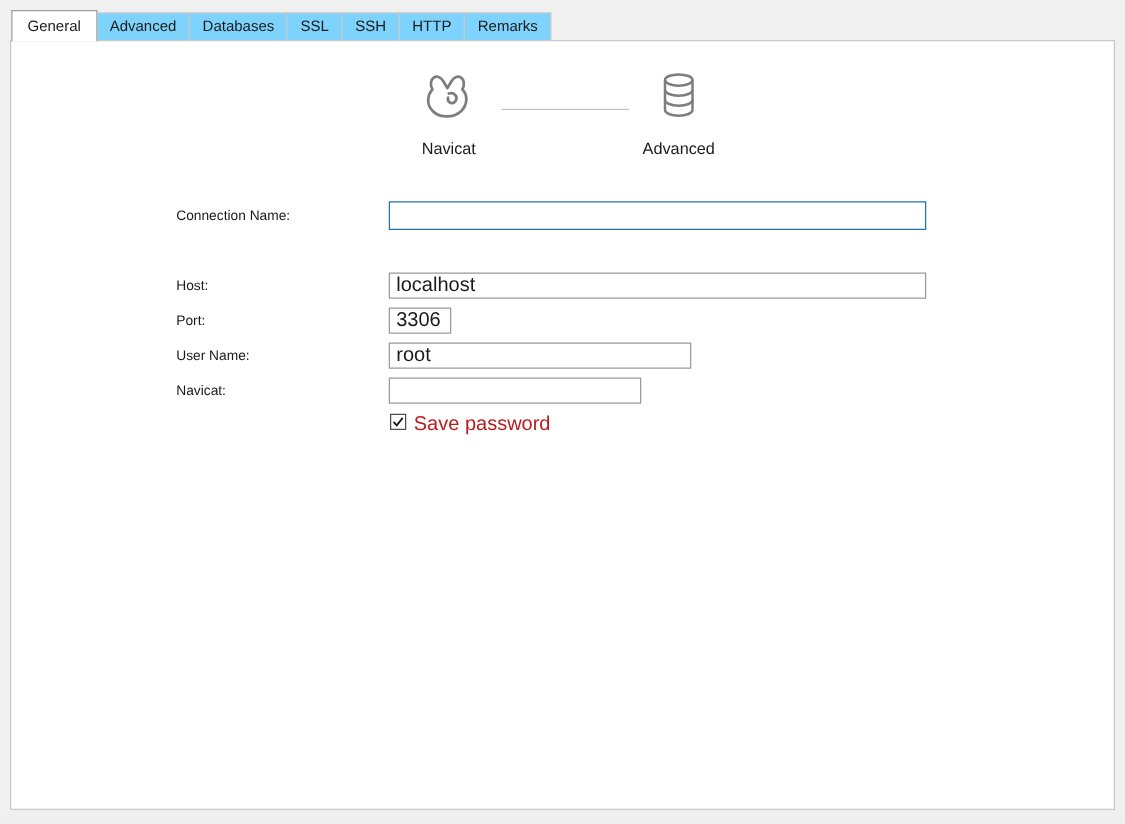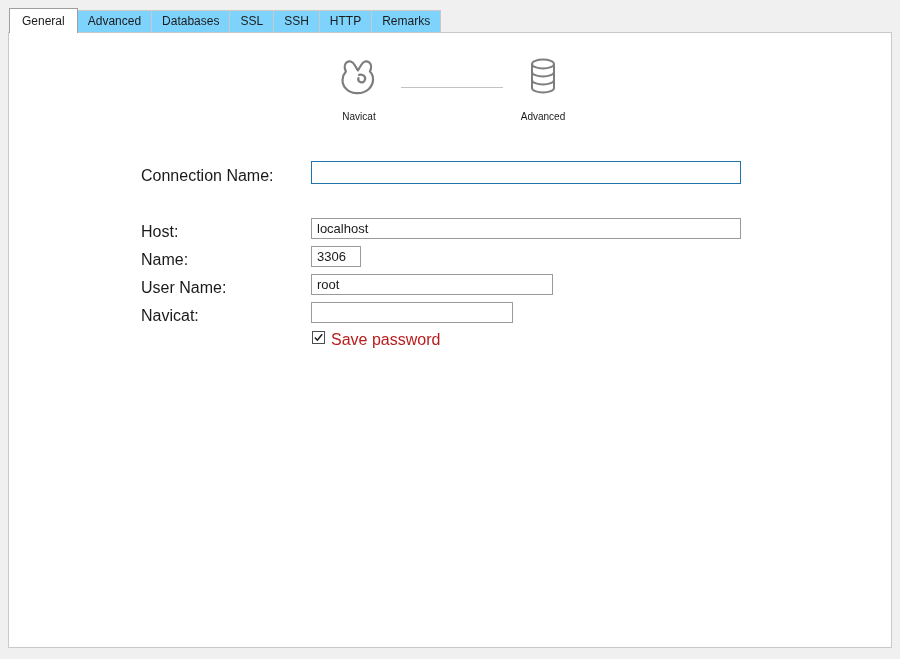--- a/index.html
+++ b/index.html
@@ -36,31 +36,31 @@
     position:absolute; left:8px; top:32px; width:884px; height:616px;
     background:#ffffff; border:1px solid #c9c9c9;
   }
 
   
   .nav-icon  { position:absolute; left:326px; top:22px; }
   .db-icon   { position:absolute; left:516px; top:24px; }
   .connector { position:absolute; left:392px; top:54px; width:102px; height:1px; background:#c2c2c2; }
   .icon-label {
     position:absolute; top:78px; width:90px; text-align:center;
-    font-size:10px; color:#1a1a1a;
+    font-size:13px; color:#1a1a1a;
   }
   .icon-label.nav { left:305px; }
   .icon-label.db  { left:489px; }
 
   
-  .flabel { position:absolute; font-size:16px; color:#1a1a1a; }
+  .flabel { position:absolute; font-size:11px; color:#1a1a1a; }
   .tinput {
     position:absolute; height:21px; border:1px solid #9a9a9a;
     background:#fff; color:#1a1a1a; padding:0 5px;
-    font-family:"Liberation Sans", sans-serif; font-size:13px;
+    font-family:"Liberation Sans", sans-serif; font-size:16px;
     outline:none;
   }
   .tinput.focused { height:23px; border:1px solid #2173ad; }
 
   .lbl-conn { left:132px; top:134px; }
   .inp-conn { left:302px; top:128px; width:430px; }
 
   .lbl-host { left:132px; top:190px; }
   .inp-host { left:302px; top:185px; width:430px; }
 
@@ -117,21 +117,21 @@
     </span>
     <span class="icon-label nav">Navicat</span>
     <span class="icon-label db">Advanced</span>
 
     <span class="flabel lbl-conn">Connection Name:</span>
     <input class="tinput focused inp-conn" type="text" value="" style="">
 
     <span class="flabel lbl-host">Host:</span>
     <input class="tinput inp-host" type="text" value="localhost" style="">
 
-    <span class="flabel lbl-port">Name:</span>
+    <span class="flabel lbl-port">Port:</span>
     <input class="tinput inp-port" type="text" value="3306" style="">
 
     <span class="flabel lbl-user">User Name:</span>
     <input class="tinput inp-user" type="text" value="root" style="">
 
     <span class="flabel lbl-pass">Navicat:</span>
     <input class="tinput inp-pass" type="password" value="" style="">
 
     <span class="cbx" data-checked="true">
       <svg width="11" height="11" viewBox="0 0 12 12" fill="none">

